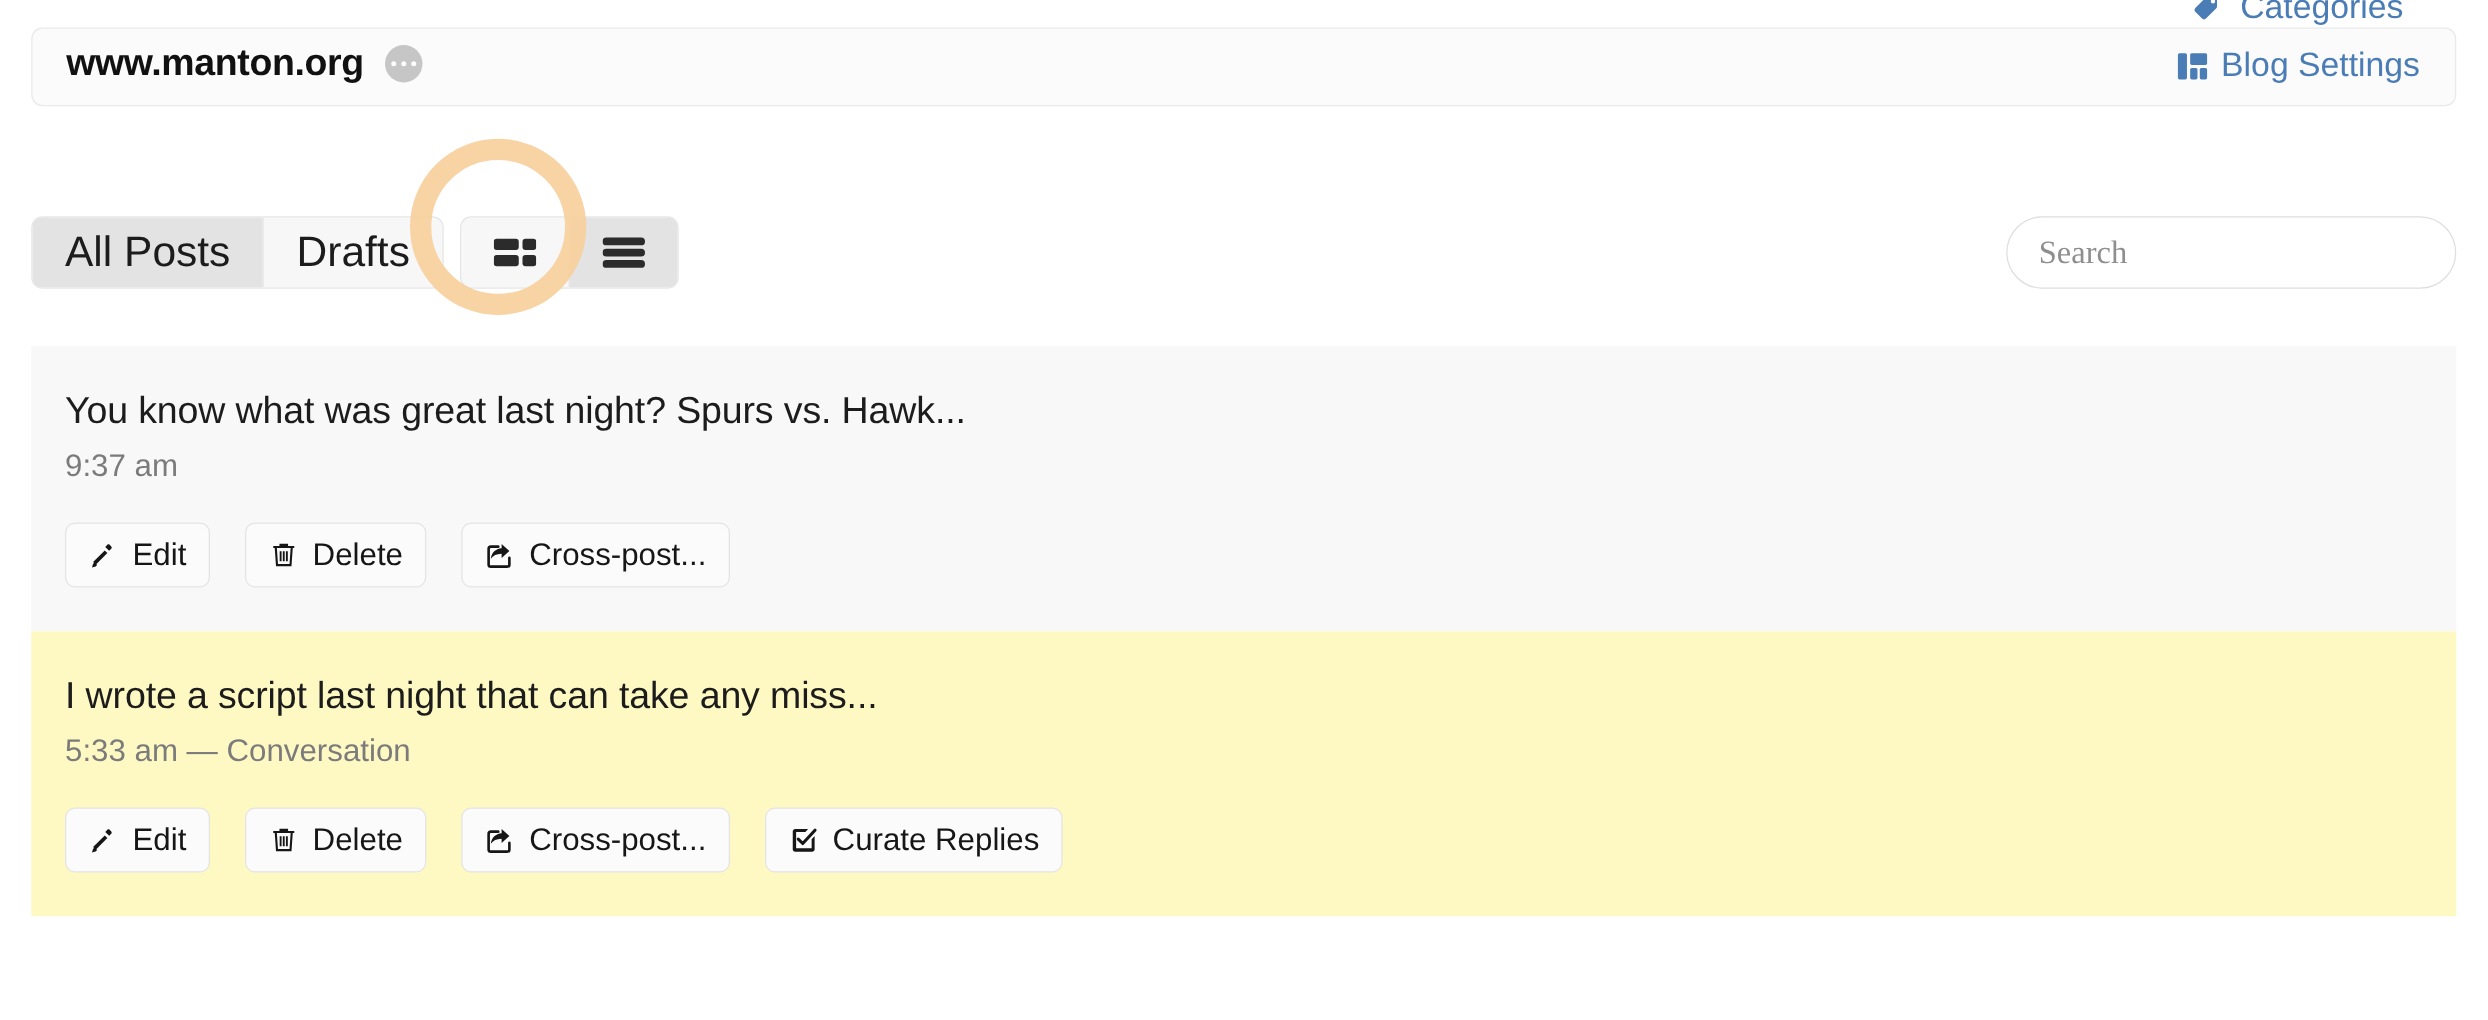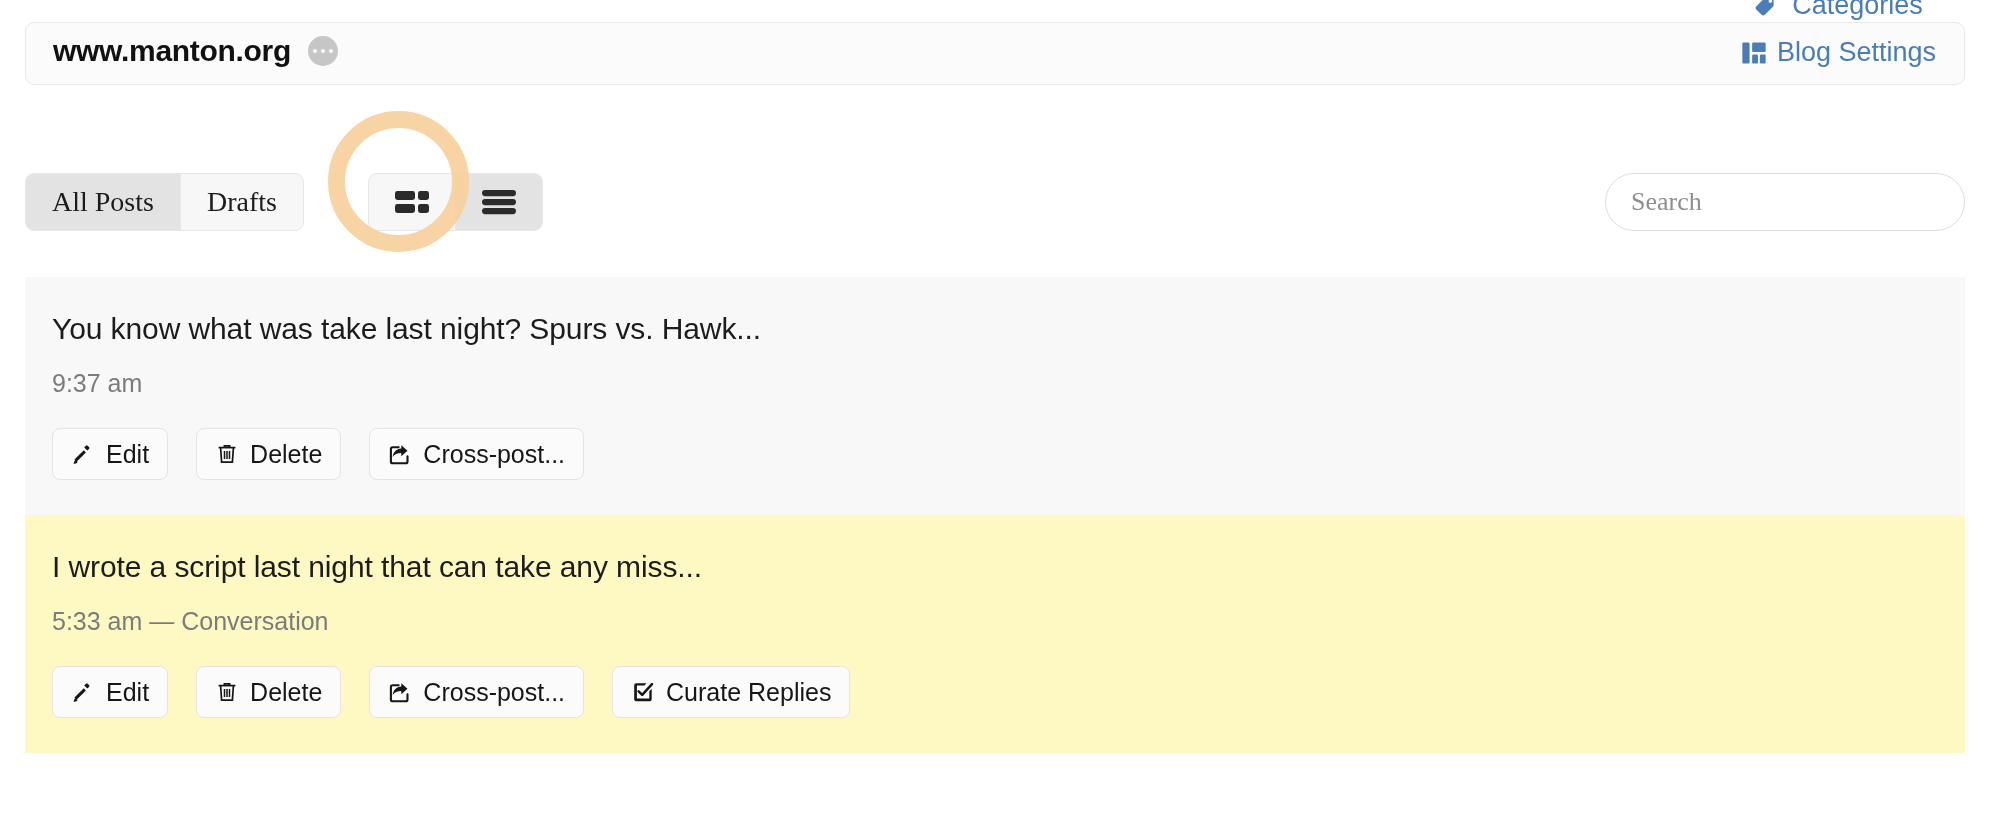--- a/index.html
+++ b/index.html
@@ -108,22 +108,22 @@
   }
   .seg.tabs { left: 0; }
   .seg.views { left: 343px; }
 
   .seg-btn {
     display: flex;
     align-items: center;
     justify-content: center;
     background: transparent;
     border: none;
-    font-family: Liberation Serif, serif;
-    font-size: 28px;
+    font-family: Liberation Sans, sans-serif;
+    font-size: 34px;
     color: #1c1c1c;
     cursor: pointer;
     height: 100%;
     padding: 0 26px;
   }
   .seg-btn + .seg-btn { border-left: 1px solid #e6e6e6; }
   .seg-btn.active { background: #e3e3e3; }
   .seg-btn.icon-btn { padding: 0 26px; }
   .seg-btn.icon-btn svg { display: block; }
 
@@ -161,21 +161,21 @@
   }
   .post-row.alt { background: #f8f8f8; }
 
   .post-title {
     font-size: 30px;
     color: #1c1c1c;
     line-height: 1.2;
     letter-spacing: -0.1px;
   }
   .post-meta {
-    margin-top: 22px;
+    margin-top: 12px;
     font-size: 25px;
     color: #7b7b7b;
   }
   .post-actions {
     margin-top: 30px;
     display: flex;
     gap: 28px;
   }
   .action-btn {
     display: inline-flex;
@@ -279,21 +279,21 @@
     </div>
 
     <div class="search-wrap">
       <input class="search-input" type="text" placeholder="Search" style="">
     </div>
   </div>
 
   <div class="post-list">
 
     <div class="post-row alt">
-      <div class="post-title">You know what was take last night? Spurs vs. Hawk...</div>
+      <div class="post-title">You know what was great last night? Spurs vs. Hawk...</div>
       <div class="post-meta">9:37 am</div>
       <div class="post-actions">
 
         <button class="action-btn">
           <span>
             <svg width="24" height="24" viewBox="0 0 24 24" fill="#161616">
               <path d="M3.4 19.1 2.6 22l2.9-.8 1.2-1.2-2.1-2.1z"></path>
               <path d="M6.2 18.1 15.5 8.8l-2.1-2.1-9.3 9.3z" transform="translate(-0.6 1.6)"></path>
               <path d="M16.3 8 18 6.3c.5-.5.5-1.3 0-1.8l-1.3-1.3c-.5-.5-1.3-.5-1.8 0L13.2 5 16.3 8z" transform="translate(0 0.6)"></path>
             </svg>

